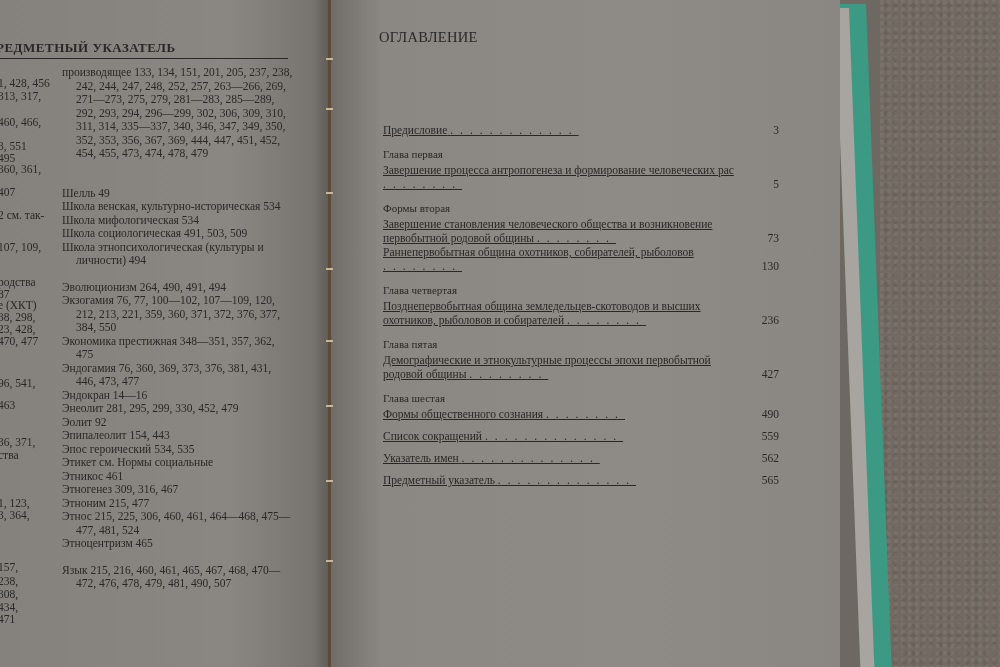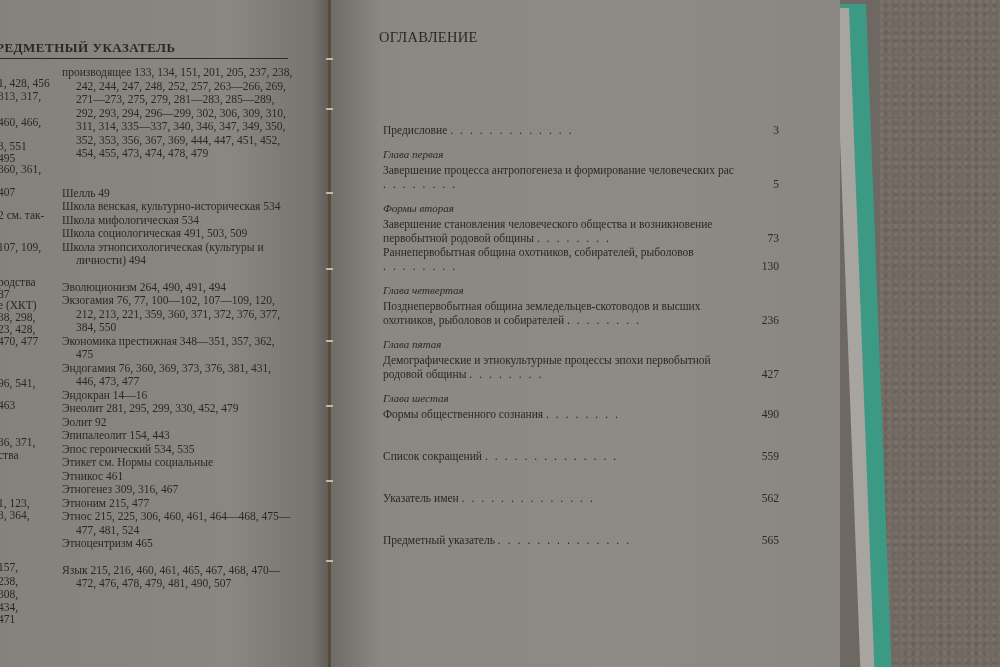--- a/index.html
+++ b/index.html
@@ -60,25 +60,25 @@
     .idx-gap { height: 13px; }
     
     .toc-title {
       position: absolute; left: 379px; top: 29px; font-size: 14.5px; letter-spacing: 0.3px;
     }
     .toc {
       position: absolute; left: 383px; top: 123px; width: 396px;
       font-size: 11.5px; line-height: 14px;
     }
     .toc-row { position: relative; display: flex; align-items: flex-end; }
-    .toc-row .txt { flex: 1; position: relative; }
+    .toc-row .txt { flex: 1; position: relative; text-decoration: underline; }
     .toc-row .dots { letter-spacing: 7px; color: #2a2826; }
     .toc-row .pg { width: 40px; text-align: right; }
-    .chapter-label { font-style: italic; font-size: 11px; margin-top: 10px; margin-bottom: 2px; }
-    .toc-tail .toc-row { margin-top: 28px; align-items: flex-end; }
+    .chapter-label { font-size: 11px; margin-top: 10px; margin-bottom: 2px; }
+    .toc-tail .toc-row { margin-top: 8px; align-items: flex-end; }
   </style>
 </head>
 <body>
 
 <div class="carpet"></div>
 <div class="cover-edge"></div>
 <div class="page-stack"></div>
 
 <div class="left-page">
   <div class="running-head">РЕДМЕТНЫЙ УКАЗАТЕЛЬ</div>

